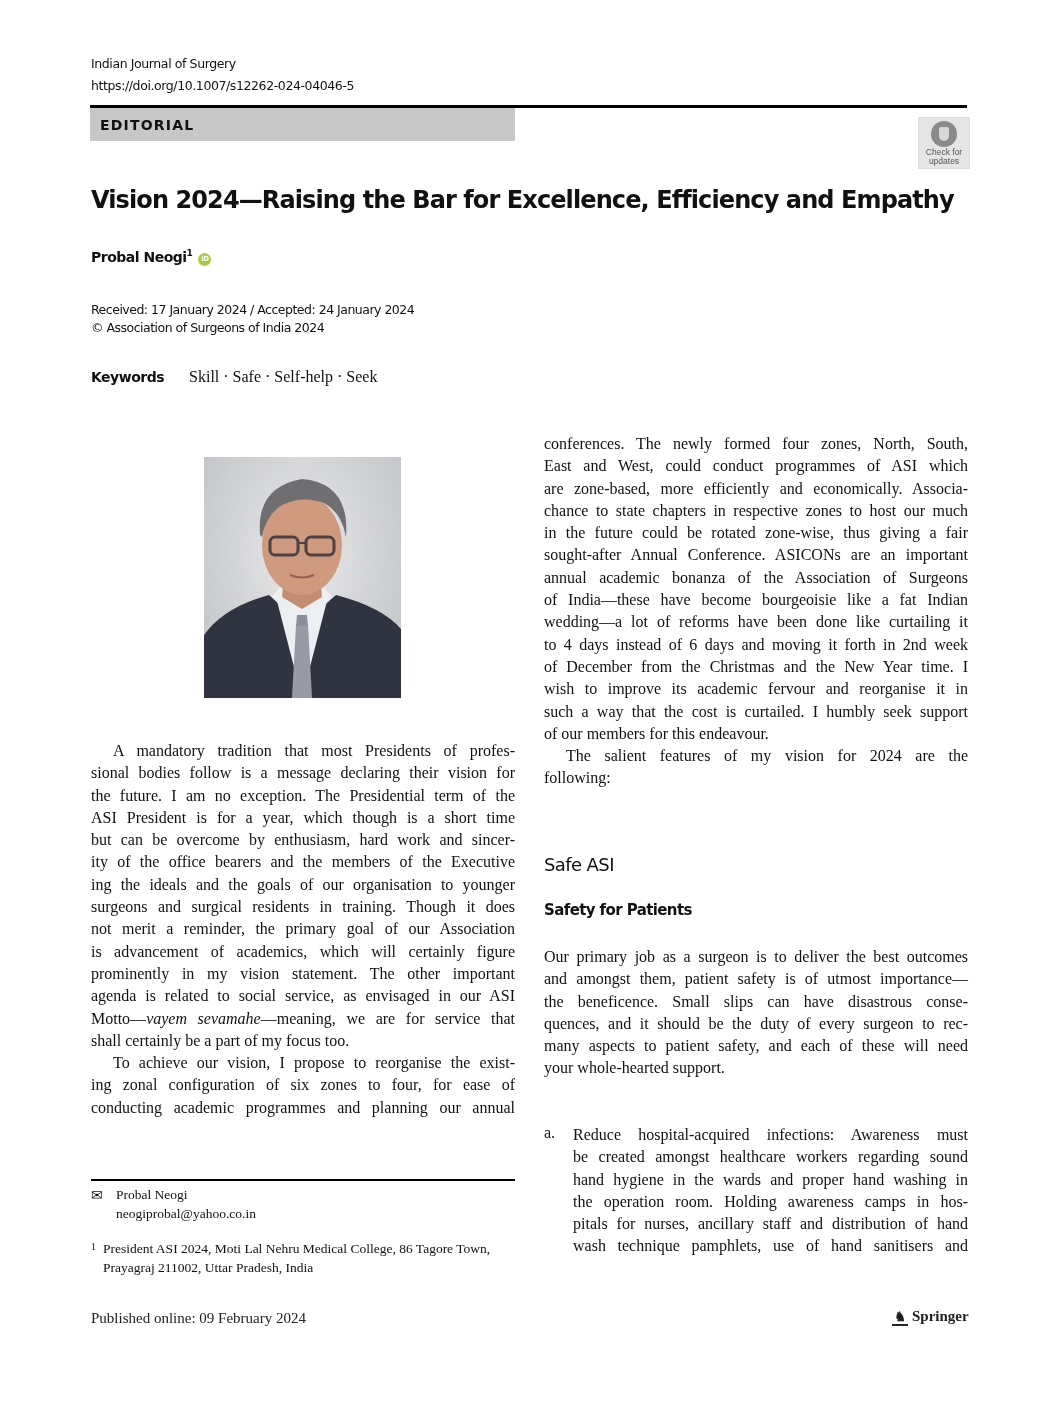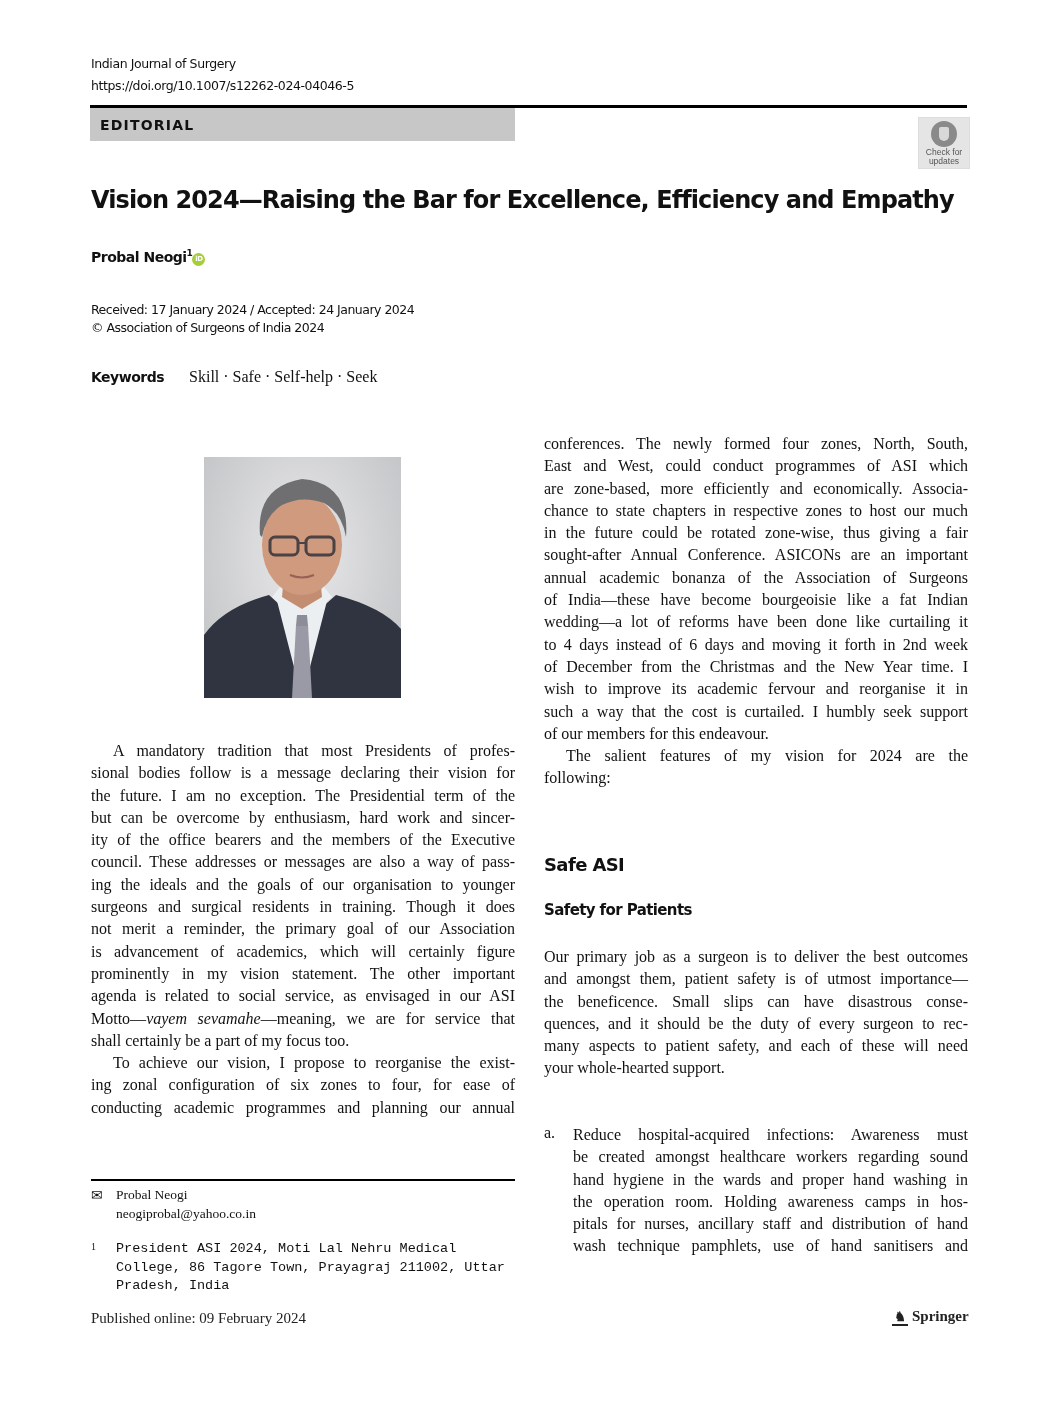--- a/index.html
+++ b/index.html
@@ -13,51 +13,51 @@
   #section-label { position: absolute; left: 100px; top: 117px; font-size: 14px; letter-spacing: 1.2px; font-weight: 600; color: #111; }
 
   #check-updates { position: absolute; left: 918px; top: 117px; width: 50px; height: 50px; border: 1px solid #ddd; background: #e5e5e5; }
   #check-updates .circ { position: absolute; left: 12px; top: 3px; width: 26px; height: 26px; border-radius: 50%; background: #8a8a8a; }
   #check-updates .circ:after { content: ""; position: absolute; left: 8px; top: 6px; width: 10px; height: 14px; background: #d8d8d8; border-radius: 2px 2px 5px 5px; }
   #check-updates .txt { position: absolute; left: 0; top: 30px; width: 50px; text-align: center; font-size: 8.5px; line-height: 9px; color: #555; font-family: "Liberation Sans", sans-serif; }
 
   #title { position: absolute; left: 91px; top: 186px; font-size: 24px; font-weight: bold; letter-spacing: -0.9px; }
   #author { position: absolute; left: 91px; top: 248px; font-size: 14px; font-weight: bold; letter-spacing: -0.5px; }
   #author sup { font-size: 9px; }
-  #orcid-icon { display: inline-block; width: 13px; height: 13px; border-radius: 50%; background: #a6ce39; color: #fff; font-size: 7px; line-height: 13px; text-align: center; vertical-align: 1px; margin-left: 0; font-weight: bold; }
+  #orcid-icon { display: inline-block; width: 13px; height: 13px; border-radius: 50%; background: #a6ce39; color: #fff; font-size: 7px; line-height: 13px; text-align: center; vertical-align: 1px; margin-left: 6px; font-weight: bold; }
 
   #received { position: absolute; left: 91px; top: 302px; font-size: 12.5px; letter-spacing: -0.5px; }
   #copyright { position: absolute; left: 91px; top: 320px; font-size: 12.5px; letter-spacing: -0.5px; }
   #keywords { position: absolute; left: 91px; top: 368px; font-size: 16px; }
   #keywords .kw-label { font-family: "DejaVu Sans", sans-serif; font-weight: bold; font-size: 14px; letter-spacing: -0.5px; margin-right: 21px; }
   #keywords .kw-list { font-family: "Liberation Serif", serif; font-size: 16px; }
 
   #portrait { position: absolute; left: 204px; top: 457px; width: 197px; height: 241px; overflow: hidden;
     background: radial-gradient(ellipse at 50% 40%, #e9e9ea 0%, #cfd0d2 60%, #bfc0c3 100%); }
 
   .col { position: absolute; font-family: "Liberation Serif", serif; font-size: 16px; line-height: 22.3px; color: #111; }
   .col .ln { display: block; text-align: justify; text-align-last: justify; white-space: nowrap; height: 22.3px; }
   .col .ln.last { text-align-last: left; }
   .col .ln.ind { text-indent: 22px; }
   #left-col { left: 91px; top: 740px; width: 424px; }
   #right-col-top { left: 544px; top: 433px; width: 424px; }
 
-  #h-safe-asi { position: absolute; left: 544px; top: 854px; font-size: 18px; font-weight: bold; letter-spacing: -0.6px; }
+  #h-safe-asi { position: absolute; left: 544px; top: 854px; font-size: 18px; font-weight: normal; letter-spacing: -0.6px; }
   #h-safety-patients { position: absolute; left: 544px; top: 901px; font-size: 15px; font-weight: bold; letter-spacing: -0.6px; }
   #right-col-mid { left: 544px; top: 946px; width: 424px; }
   #list-marker { position: absolute; left: 544px; top: 1124px; font-family: "Liberation Serif", serif; font-size: 16px; }
   #right-col-list { left: 573px; top: 1124px; width: 395px; }
 
   #fn-rule { position: absolute; left: 91px; top: 1179px; width: 424px; height: 2px; background: #000; }
   #mail-icon { position: absolute; left: 91px; top: 1188px; font-size: 14px; line-height: 16px; }
   .fn { position: absolute; font-family: "Liberation Serif", serif; font-size: 13.5px; line-height: 18.5px; color: #111; }
   #fn-name { left: 116px; top: 1186px; }
   #fn-email { left: 116px; top: 1205px; }
   #fn-num { left: 91px; top: 1238px; font-size: 10px; }
-  #fn-affil { left: 116px; top: 1240px; width: 400px; font-family: Liberation Mono, monospace; }
+  #fn-affil { left: 103px; top: 1240px; width: 400px; }
 
   #published { position: absolute; left: 91px; top: 1310px; font-family: "Liberation Serif", serif; font-size: 15px; color: #222; }
   #springer { position: absolute; left: 892px; top: 1308px; font-family: "Liberation Serif", serif; font-size: 15px; font-weight: bold; color: #222; }
   #springer-icon { display: inline-block; width: 16px; text-align: center; border-bottom: 2px solid #222; line-height: 14px; font-size: 13px; margin-right: 4px; }
 </style>
 </head>
 <body>
 
 <div id="journal" class="sans">Indian Journal of Surgery</div>
 <div id="doi" class="sans">https://doi.org/10.1007/s12262-024-04046-5</div>
@@ -104,23 +104,23 @@
     <line x1="94" y1="86" x2="102" y2="86" stroke="#4a4245" stroke-width="2"></line>
 
     <path d="M86,118 Q98,123 110,118" stroke="#9a5f55" stroke-width="2" fill="none"></path>
   </svg>
 </div>
 
 <div id="left-col" class="col">
   <span class="ln ind">A mandatory tradition that most Presidents of profes-</span>
   <span class="ln">sional bodies follow is a message declaring their vision for</span>
   <span class="ln">the future. I am no exception. The Presidential term of the</span>
+  <span class="ln">ASI President is for a year, which though is a short time</span>
   <span class="ln">but can be overcome by enthusiasm, hard work and sincer-</span>
   <span class="ln">ity of the office bearers and the members of the Executive</span>
-  <span class="ln">council. These addresses or messages are also a way of pass-</span>
   <span class="ln">ing the ideals and the goals of our organisation to younger</span>
   <span class="ln">surgeons and surgical residents in training. Though it does</span>
   <span class="ln">not merit a reminder, the primary goal of our Association</span>
   <span class="ln">is advancement of academics, which will certainly figure</span>
   <span class="ln">prominently in my vision statement. The other important</span>
   <span class="ln">agenda is related to social service, as envisaged in our ASI</span>
   <span class="ln"><span>Motto—</span><i>vayem sevamahe</i><span>—meaning, we are for service that</span></span>
   <span class="ln last">shall certainly be a part of my focus too.</span>
   <span class="ln ind">To achieve our vision, I propose to reorganise the exist-</span>
   <span class="ln">ing zonal configuration of six zones to four, for ease of</span>

